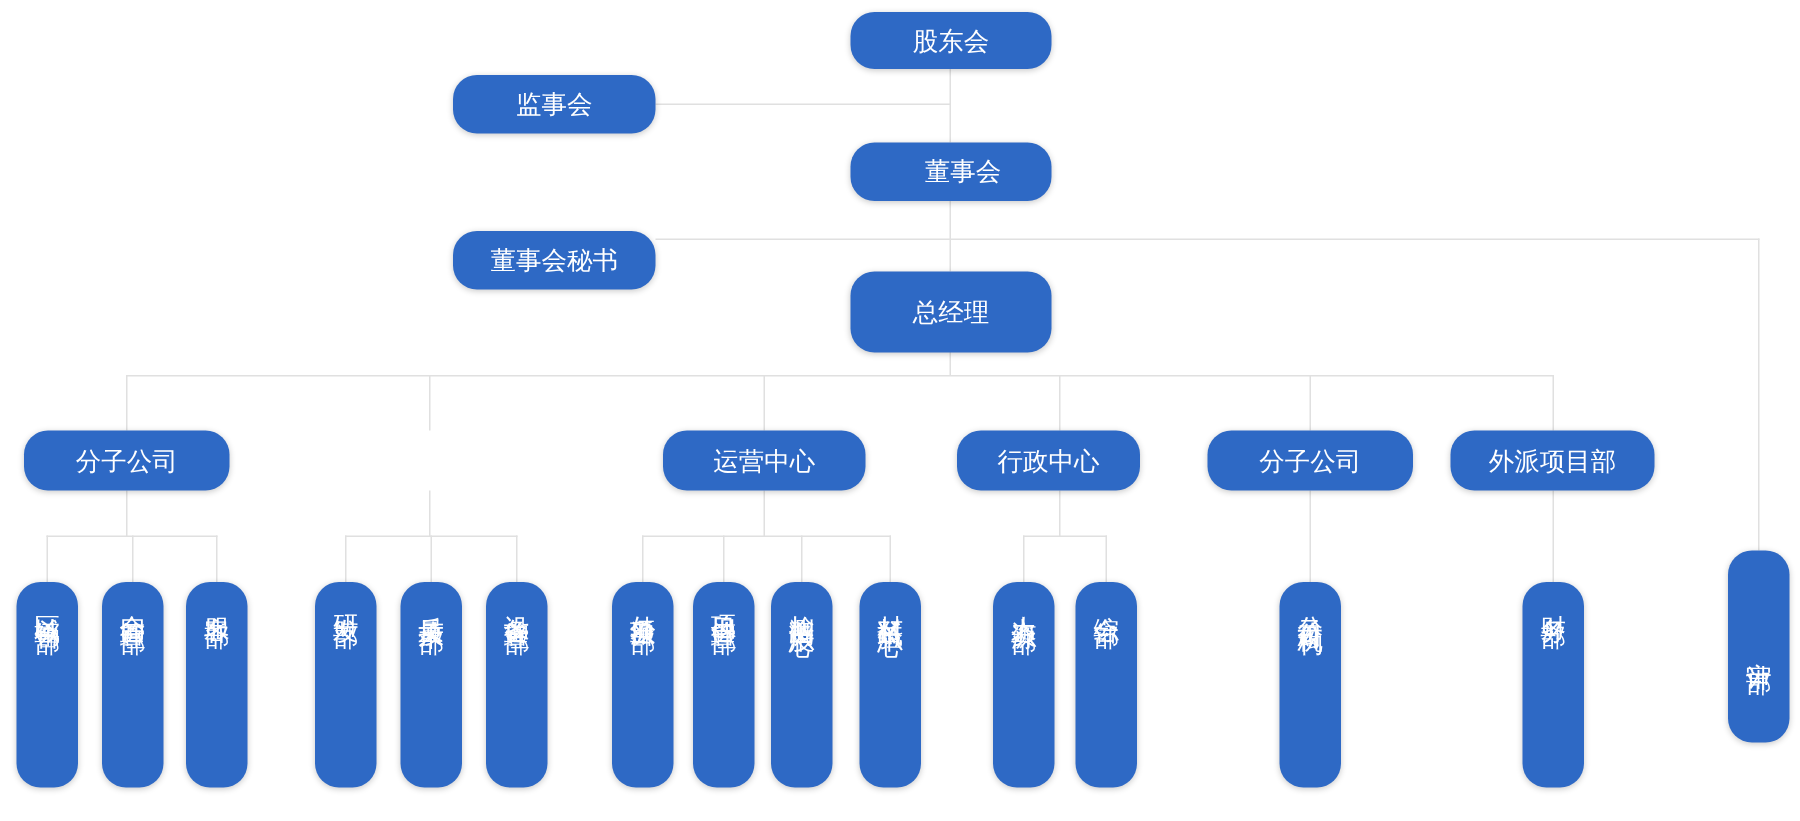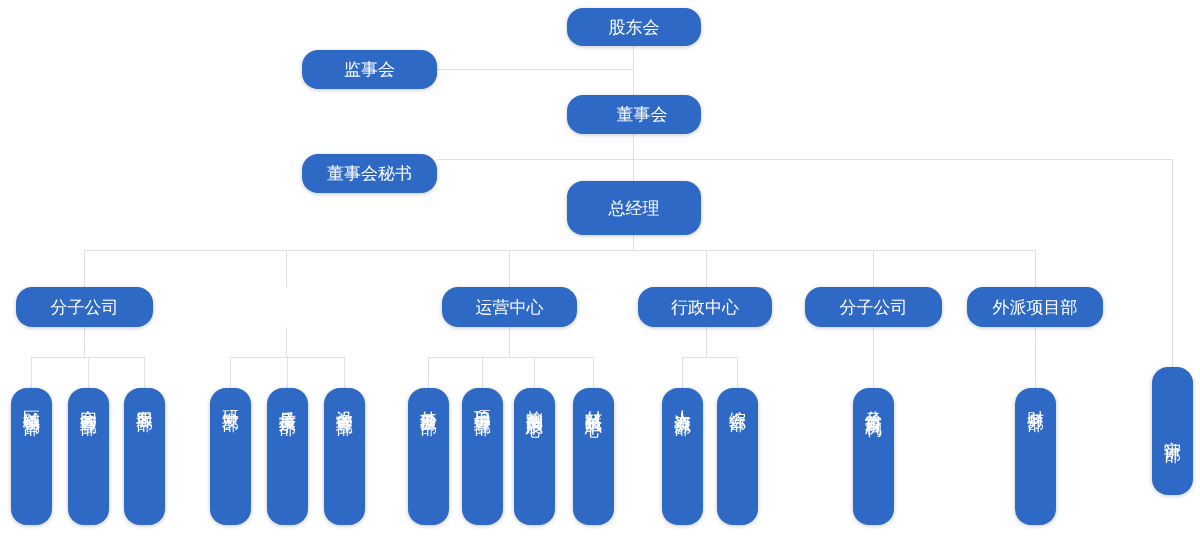--- a/index.html
+++ b/index.html
@@ -95,21 +95,21 @@
     </div>
     <div class="node" style="left: 567px; top: 181px; width: 134px; height: 54px;">
       <span class="lbl">总经理</span>
     </div>
     <div class="node" style="left: 16px; top: 287px; width: 137px; height: 40px;">
       <span class="lbl">分子公司</span>
     </div>
     <div class="node" style="left: 442px; top: 287px; width: 135px; height: 40px;">
       <span class="lbl">运营中心</span>
     </div>
-    <div class="node" style="left: 638px; top: 287px; width: 134px; height: 40px;">
+    <div class="node" style="left: 638px; top: 287px; width: 122px; height: 40px;">
       <span class="lbl">行政中心</span>
     </div>
     <div class="node" style="left: 805px; top: 287px; width: 137px; height: 40px; text-align: right;">
       <span class="lbl">分子公司</span>
     </div>
     <div class="node" style="left: 967px; top: 287px; width: 136px; height: 40px;">
       <span class="lbl">外派项目部</span>
     </div>
     <div class="node vert" style="left: 11px; top: 388px; width: 41px; height: 137px;">
       <span class="lbl">区域销售部</span>

